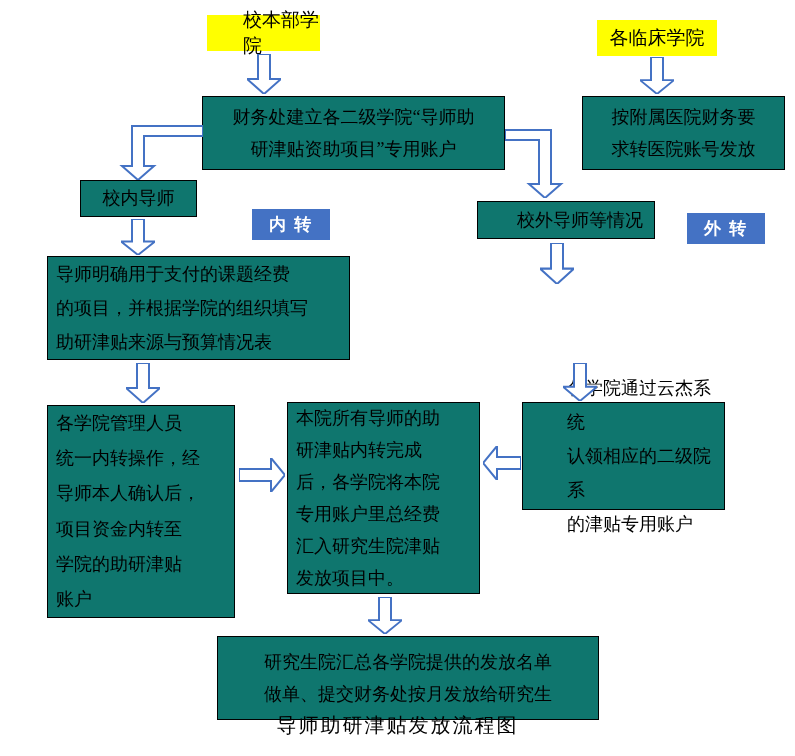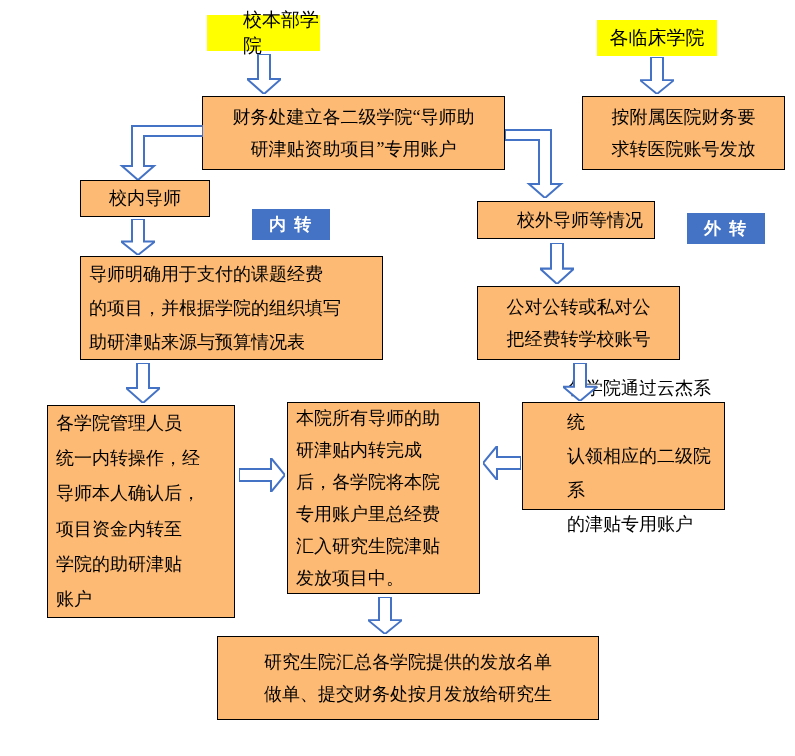--- a/index.html
+++ b/index.html
@@ -1,21 +1,21 @@
 <!DOCTYPE html>
 <html><head>
 <meta charset="utf-8">
 <style>
   html,body{margin:0;padding:0;background:#ffffff;}
   #canvas{
     position:relative;width:795px;height:756px;background:#ffffff;
     font-family:"Liberation Serif","DejaVu Serif",serif;color:#000;overflow:hidden;
   }
   .box{
-    position:absolute;border:1.5px solid #000;background:#fdba74;
+    position:absolute;border:1.5px solid #000;background:#0f766e;
     display:flex;align-items:center;justify-content:center;
     text-align:center;font-size:18px;line-height:1.8;
     white-space:pre-line;box-sizing:border-box;padding:2px 8px;
   }
   .box.left{text-align:left;justify-content:flex-start;}
   .hl{
     position:absolute;background:#FFFF00;display:flex;align-items:center;justify-content:center;
     font-size:19px;box-sizing:border-box;white-space:pre-line;
   }
   .tag{
@@ -24,25 +24,25 @@
     font-size:17px;font-weight:bold;letter-spacing:2px;box-sizing:border-box;
   }
   .arrow{position:absolute;display:block;}
   #caption{position:absolute;left:0;top:712px;width:795px;text-align:center;font-size:20px;letter-spacing:2px;}
 
   
   #b-campus{left:207px;top:15px;width:113px;height:36px;padding-left:36px;}
   #b-clinical{left:597px;top:20px;width:120px;height:36px;}
   #b-finance{left:202px;top:96px;width:303px;height:74px;}
   #b-hospital{left:572px;top:96px;width:203px;height:74px;margin-left:10px;}
-  #b-internal{left:80px;top:180px;width:130px;height:37px;}
+  #b-internal{left:80px;top:180px;width:117px;height:37px;}
   #t-nei{left:252px;top:209px;width:78px;height:31px;}
   #b-external{left:477px;top:201px;width:178px;height:38px;padding-left:36px;}
   #t-wai{left:687px;top:213px;width:78px;height:31px;}
-  #b-budget{left:47px;top:256px;width:303px;height:104px;line-height:1.9;margin-left:33px;}
+  #b-budget{left:47px;top:256px;width:303px;height:104px;line-height:1.9;}
   #b-public{left:477px;top:286px;width:203px;height:74px;}
   #b-admin{left:47px;top:405px;width:188px;height:213px;line-height:1.95;}
   #b-pool{left:287px;top:402px;width:193px;height:192px;line-height:1.78;}
   #b-yunjie{left:522px;top:402px;width:203px;height:108px;line-height:1.9;padding-left:44px;}
   #b-grad{left:217px;top:636px;width:382px;height:84px;}
 
   
   #a-campus{left:247px;top:54px;}
   #a-clinical{left:640px;top:57px;}
   #a-elbow-left{left:118px;top:120px;}
@@ -67,22 +67,20 @@
 研津贴资助项目”专用账户</div>
   <div class="box" id="b-hospital">按附属医院财务要
 求转医院账号发放</div>
   <div class="box" id="b-internal">校内导师</div>
   <div class="tag" id="t-nei">内 转</div>
   <div class="box" id="b-external">校外导师等情况</div>
   <div class="tag" id="t-wai">外 转</div>
   <div class="box left" id="b-budget">导师明确用于支付的课题经费
 的项目，并根据学院的组织填写
 助研津贴来源与预算情况表</div>
-  <div class="box" id="b-public">公对公转或私对公
-把经费转学校账号</div>
   <div class="box left" id="b-admin">各学院管理人员
 统一内转操作，经
 导师本人确认后，
 项目资金内转至
 学院的助研津贴
 账户</div>
   <div class="box left" id="b-pool">本院所有导师的助
 研津贴内转完成
 后，各学院将本院
 专用账户里总经费
@@ -121,14 +119,15 @@
   <svg class="arrow" id="a-right" width="46" height="34" viewBox="0 0 46 34">
     <polygon points="0,11 32,11 32,0 46,17 32,34 32,23 0,23" fill="#ffffff" stroke-width="2" stroke="#4472C4"></polygon>
   </svg>
   <svg class="arrow" id="a-left" width="38" height="34" viewBox="0 0 38 34">
     <polygon points="38,11 14,11 14,0 0,17 14,34 14,23 38,23" fill="#ffffff" stroke-width="2" stroke="#4472C4"></polygon>
   </svg>
   <svg class="arrow" id="a-pool" width="34" height="37" viewBox="0 0 34 40" preserveAspectRatio="none">
     <polygon points="11,0 23,0 23,25 34,25 17,40 0,25 11,25" fill="#ffffff" stroke-width="2" stroke="#4472C4"></polygon>
   </svg>
 
+  <div id="caption">导师助研津贴发放流程图</div>
 
 </div>
 
 </body></html>

